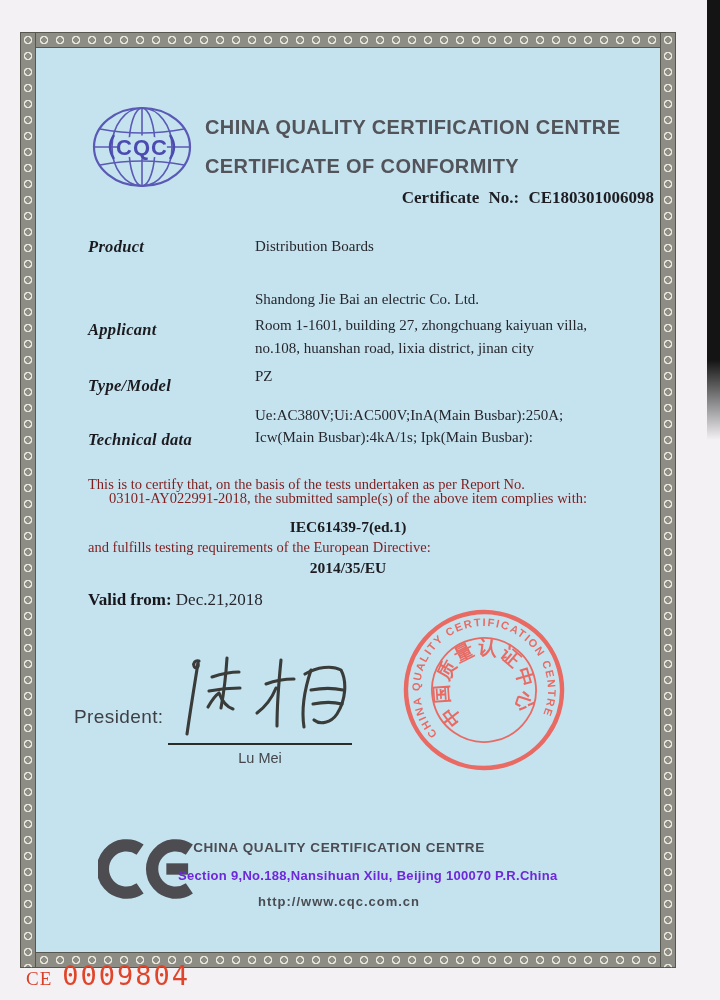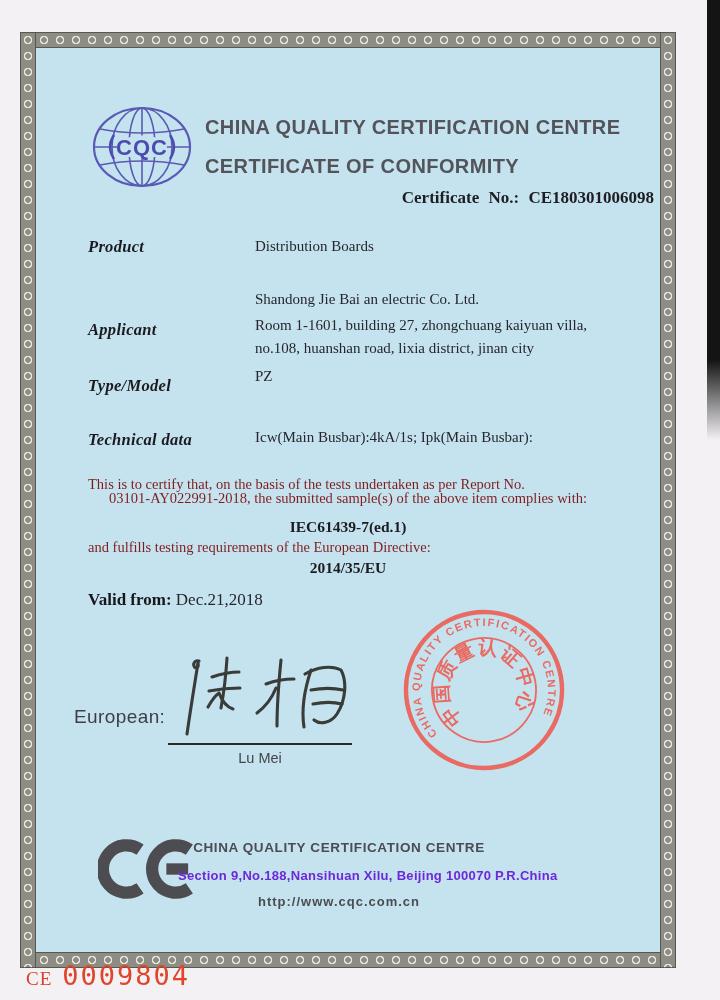--- a/index.html
+++ b/index.html
@@ -122,34 +122,35 @@
 
     <div class="abs lbl" style="left:68px; top:276px;margin-top:12px;">Applicant</div>
     <div class="abs val" style="left:235px; top:259px;">Shandong Jie Bai an electric Co. Ltd.</div>
     <div class="abs val" style="left:235px; top:285px;">Room 1-1601, building 27, zhongchuang kaiyuan villa,</div>
     <div class="abs val" style="left:235px; top:308px;">no.108, huanshan road, lixia district, jinan city</div>
 
     <div class="abs lbl" style="left:68px; top:344px;">Type/Model</div>
     <div class="abs val" style="left:235px; top:336px;">PZ</div>
 
     <div class="abs lbl" style="left:68px; top:398px;">Technical data</div>
+    <div class="abs val" style="left:235px; top:375px;">Ue:AC380V;Ui:AC500V;InA(Main Busbar):250A;</div>
     <div class="abs val" style="left:235px; top:397px;">Icw(Main Busbar):4kA/1s; Ipk(Main Busbar):</div>
 
     <div class="abs stmt stmt-block" style="top:444px;">This is to certify that, on the basis of the tests undertaken as per Report No.</div>
     <div class="abs stmt stmt-block" style="top:458px;text-align:center;">03101-AY022991-2018, the submitted sample(s) of the above item complies with:</div>
     <div class="abs stmt stmt-block stmt-center" style="top:486px;">IEC61439-7(ed.1)</div>
     <div class="abs stmt stmt-block" style="top:507px;">and fulfills testing requirements of the European Directive:</div>
     <div class="abs stmt stmt-block stmt-center" style="top:527px;">2014/35/EU</div>
 
     <div class="abs valid-row" style="left:68px; top:558px;">
       <b>Valid from:</b>
       <span>Dec.21,2018</span>
     </div>
 
-    <div class="abs president" style="left:54px; top:674px;">European:</div>
+    <div class="abs president" style="left:54px; top:674px;">President:</div>
 
     <div class="abs" style="left:145px; top:614px; width:190px; height:96px;">
       <svg width="190" height="96" viewBox="0 0 190 96">
         <g stroke="#2e2e2a" stroke-width="3.1" fill="none" stroke-linecap="round" stroke-linejoin="round" opacity=".92">
           <path d="M34 15 C30 14 28 17 29 20 C30 23 34 22 33 18"></path>
           <path d="M33 17 C30 36 26 60 22 88"></path>
           <path d="M47 31 C56 28 66 26 74 26"></path>
           <path d="M62 12 C61 28 59 46 56 62"></path>
           <path d="M44 45 C54 43 66 42 75 42"></path>
           <path d="M43 61 C47 54 51 49 54 47 C57 55 62 61 68 63"></path>

